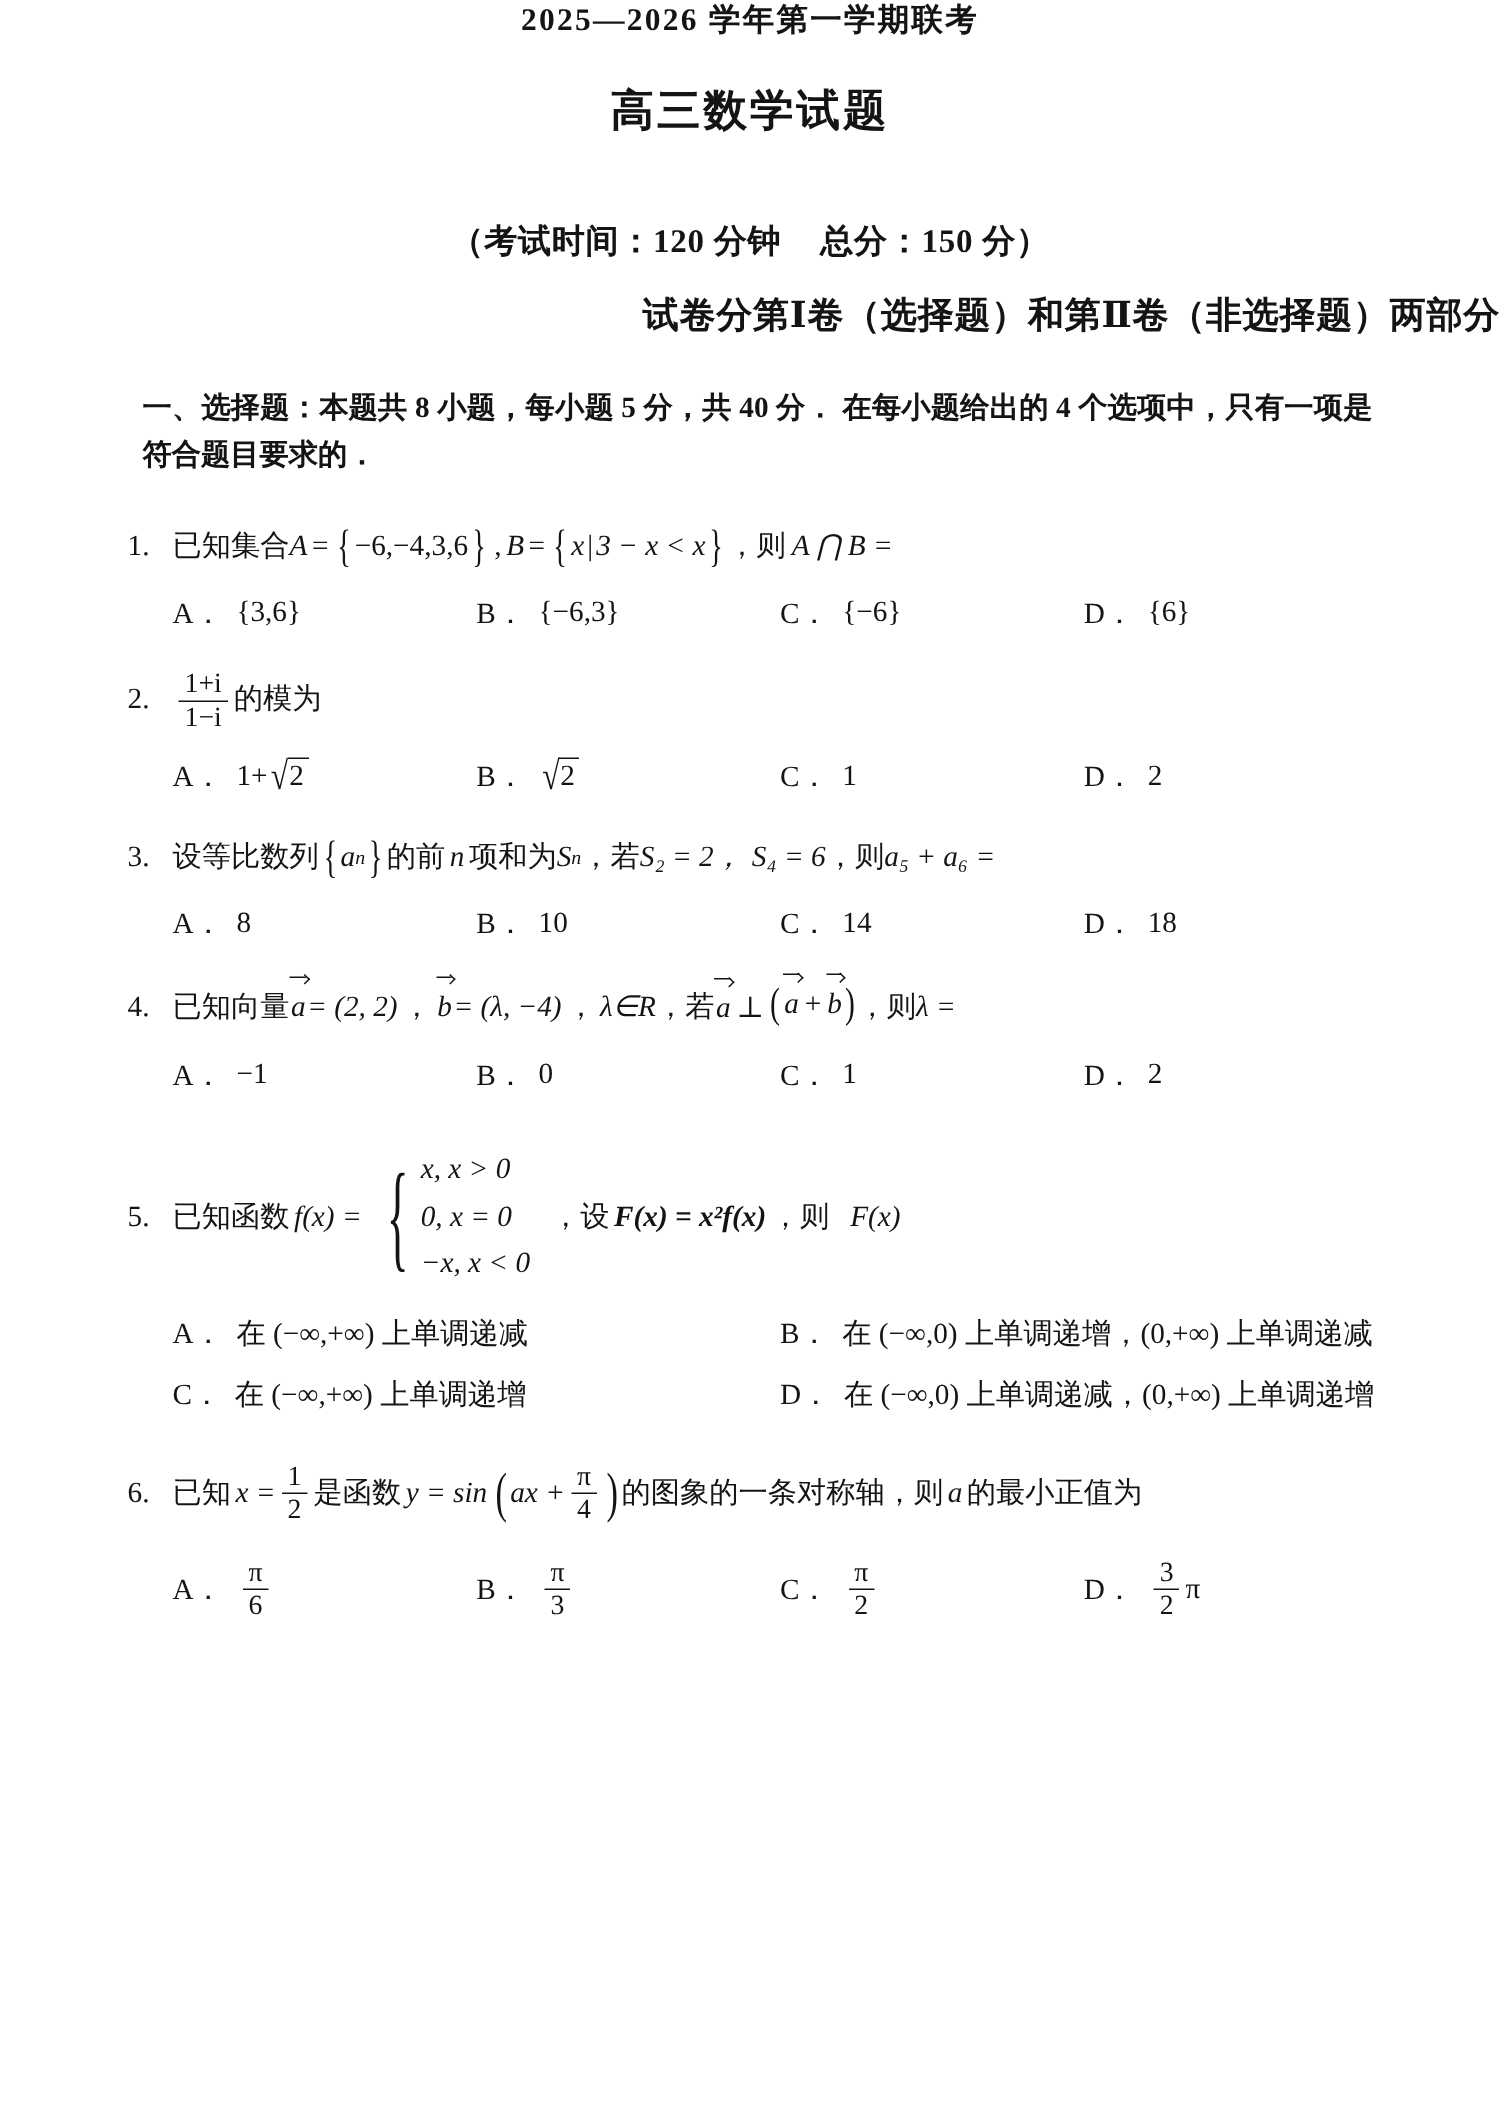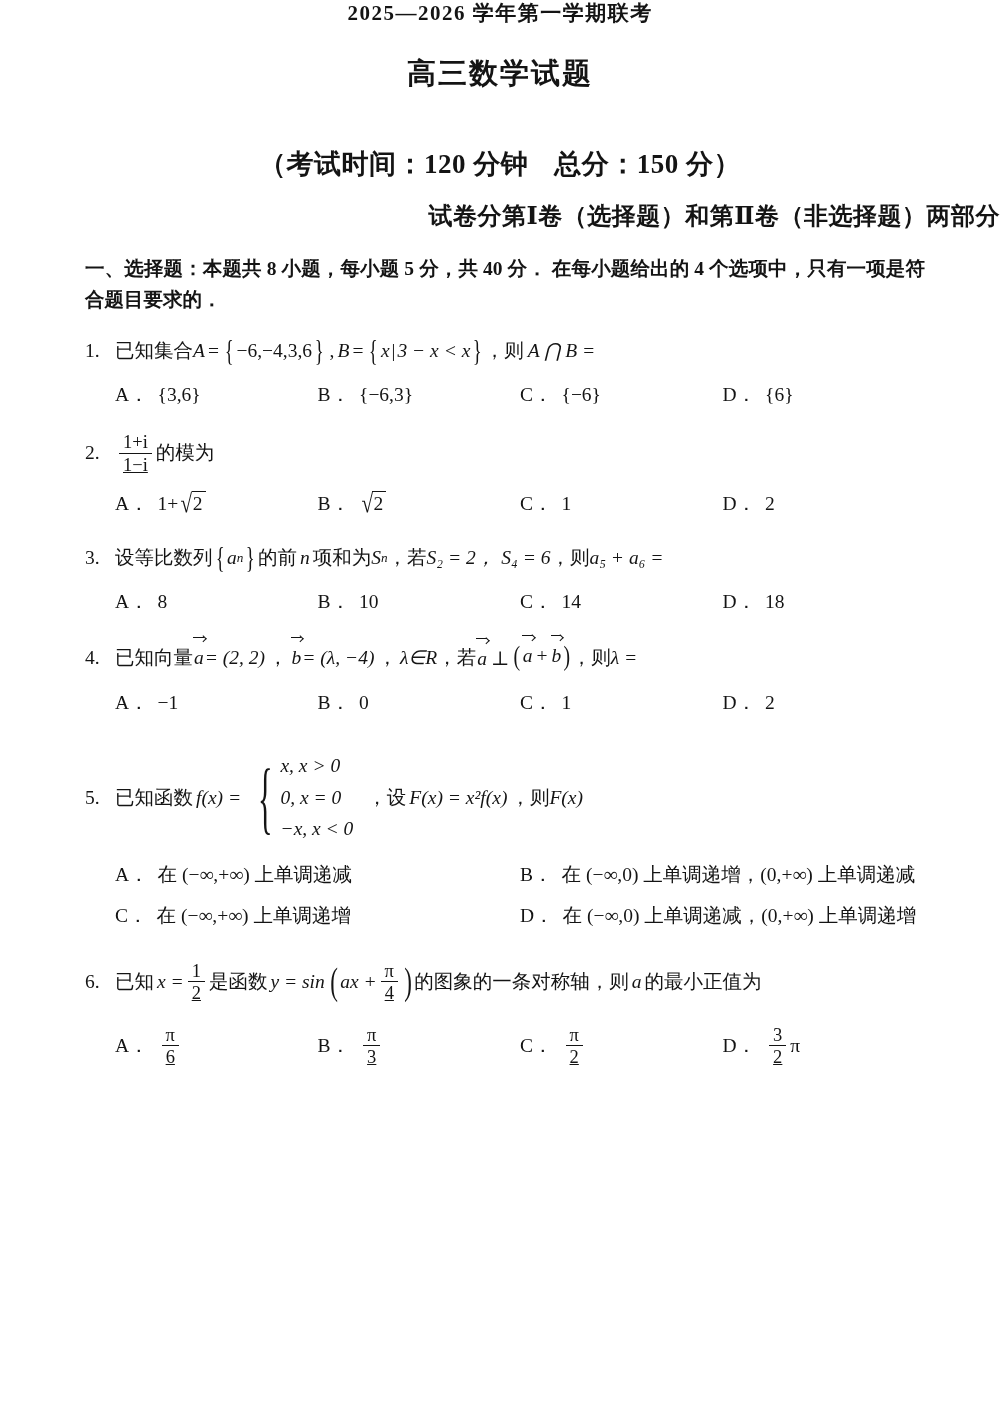--- a/index.html
+++ b/index.html
@@ -35,21 +35,21 @@
   .doc-subtitle {
     text-align: center;
     font-size: 29px;
     font-weight: bold;
     letter-spacing: 2px;
     margin: 0;
     padding-top: 28px;
   }
   .exam-meta {
     text-align: center;
-    font-size: 27px;
+    font-size: 22px;
     font-weight: bold;
     margin: 0;
     padding-top: 52px;
     letter-spacing: 0.5px;
   }
   .exam-meta .gap { display: inline-block; width: 26px; }
   .paper-split {
     text-align: right;
     font-size: 24px;
     font-weight: bold;
@@ -67,21 +67,21 @@
   }
 
   
   .content {
     padding: 0 75px 0 85px;
   }
   .instructions {
     font-size: 19.5px;
     font-weight: bold;
     line-height: 1.58;
-    margin: 0;
+    margin: 10px;
     padding-top: 22px;
     text-align: justify;
   }
 
   .question {
     font-size: 19.5px;
     line-height: 1.5;
     margin: 0;
     padding-top: 20px;
     display: flex;
@@ -125,21 +125,21 @@
   .frac {
     display: inline-flex;
     flex-direction: column;
     align-items: center;
     vertical-align: middle;
     margin: 0 4px;
     line-height: 1.05;
     font-size: 0.95em;
   }
   .frac .num { padding: 0 4px 1px 4px; }
-  .frac .den { border-top: 1.3px solid #141414; padding: 1px 4px 0 4px; text-decoration: underline; }
+  .frac .den { border-top: 1.3px solid #141414; padding: 1px 4px 0 4px; }
 
   .sqrt {
     display: inline-flex;
     align-items: stretch;
     vertical-align: middle;
     margin: 0 1px;
   }
   .sqrt .radical {
     font-size: 1.35em;
     line-height: 0.95;
@@ -428,23 +428,23 @@
         <span class="mi" style="padding:0 3px;">f(x) =</span>
         <span class="piecewise">
           <span class="brace-big">{</span>
           <span class="cases">
             <span class="case mi">x, x &gt; 0</span>
             <span class="case mi">0, x = 0</span>
             <span class="case mi">−x, x &lt; 0</span>
           </span>
         </span>
         <span style="padding-left:12px;">，设</span>
-        <span class="mi" style="padding:0 3px;">F(x) = x²f(x)</span>
+        <span class="mi" style="padding:0 3px;font-weight:bold;">F(x) = x²f(x)</span>
         <span>，则</span>
-        <span class="mi" style="padding-left:0;">F(x)</span>
+        <span class="mi" style="padding-left:14px;">F(x)</span>
       </span>
     </div>
     <div class="options two-col">
       <span class="opt">
           <span class="opt-label">A．</span>
           <span>在 (−∞,+∞) 上单调递减</span>
         </span>
       <span class="opt">
           <span class="opt-label">B．</span>
           <span>在 (−∞,0) 上单调递增，(0,+∞) 上单调递减</span>

